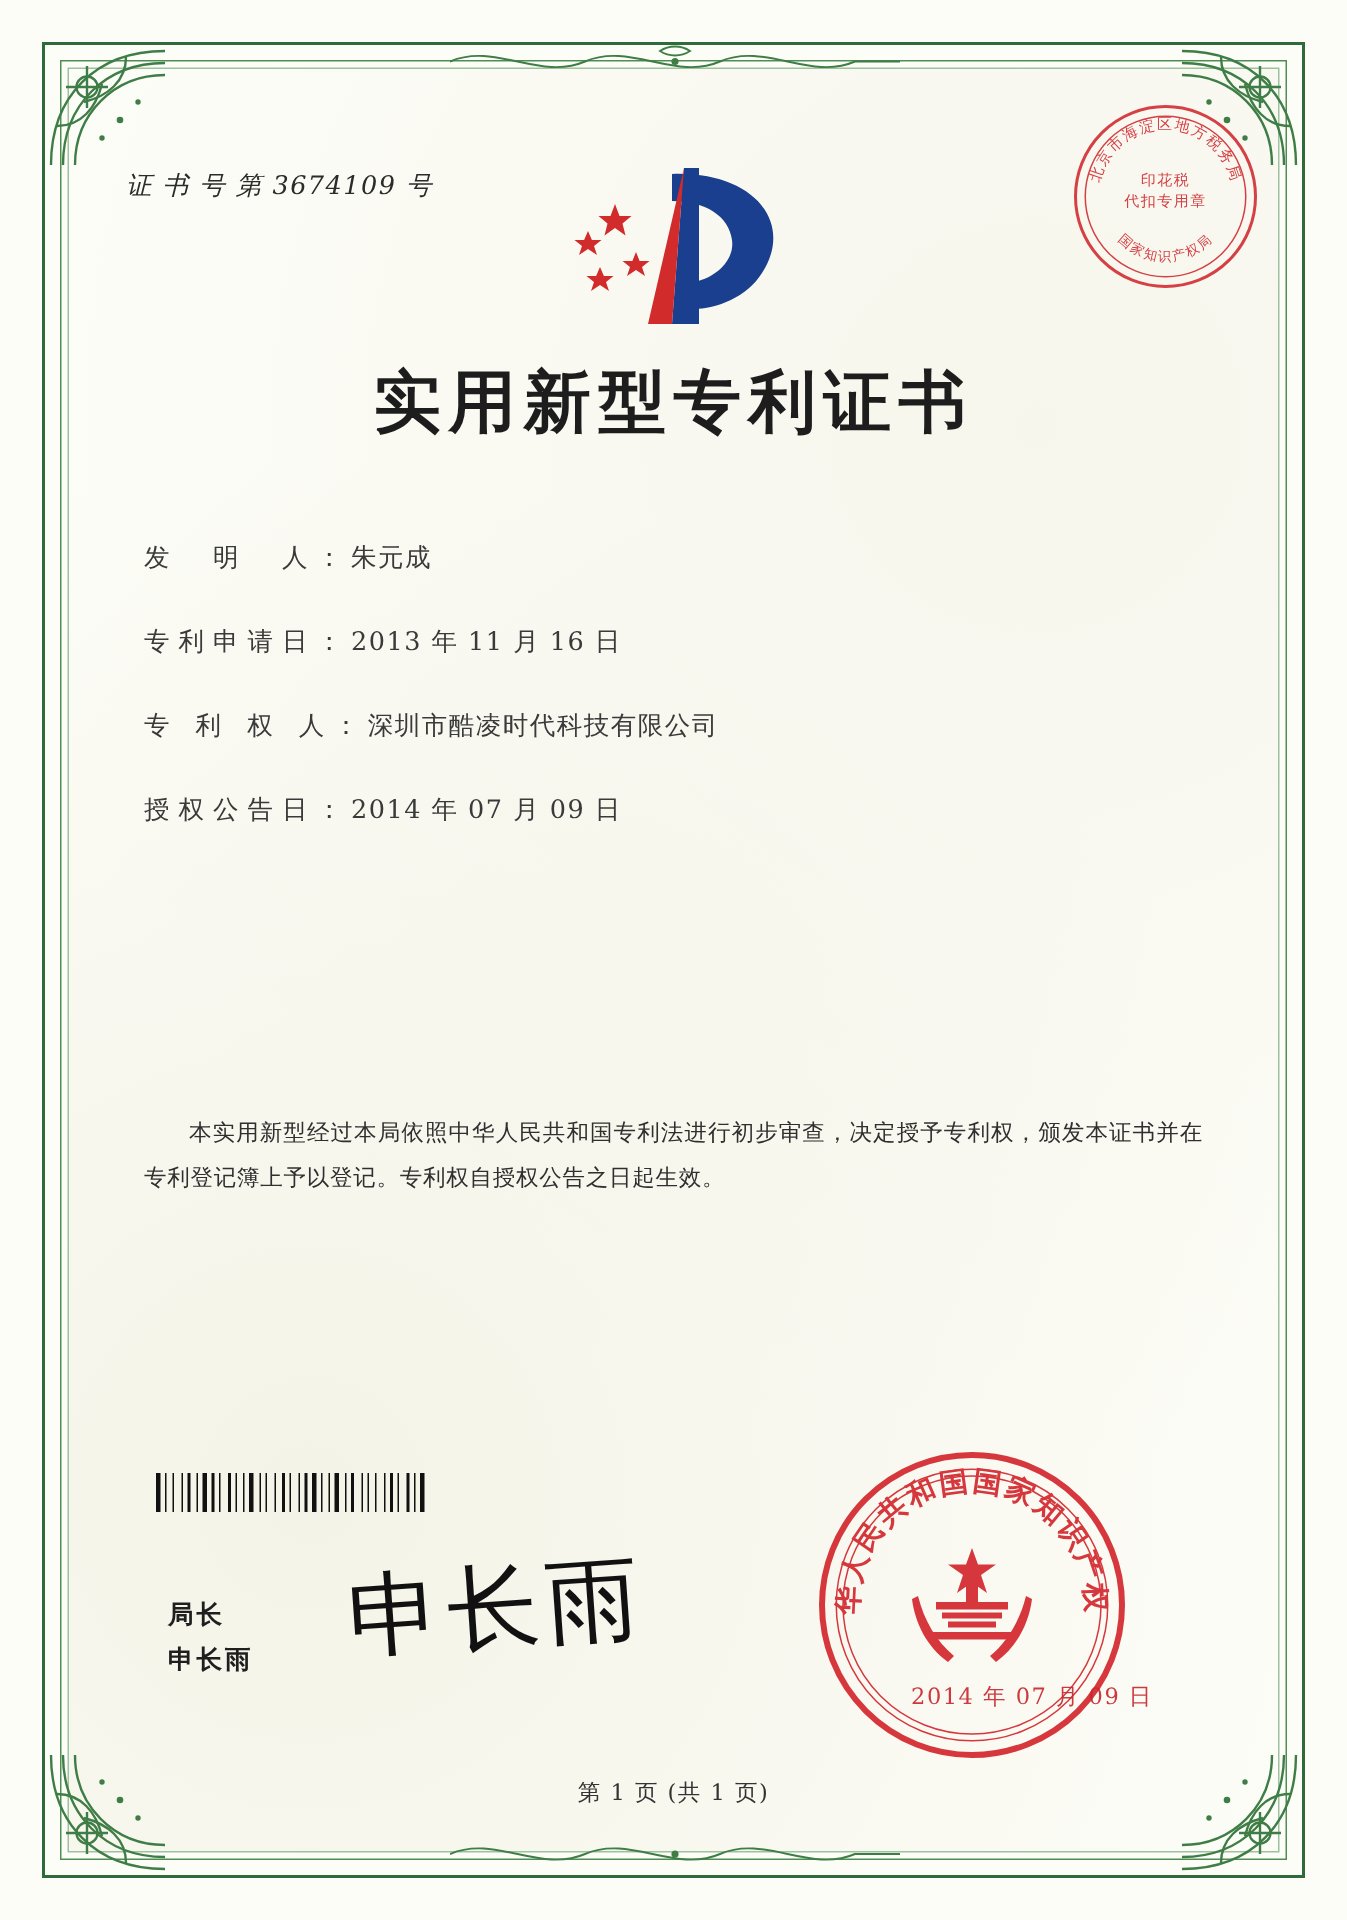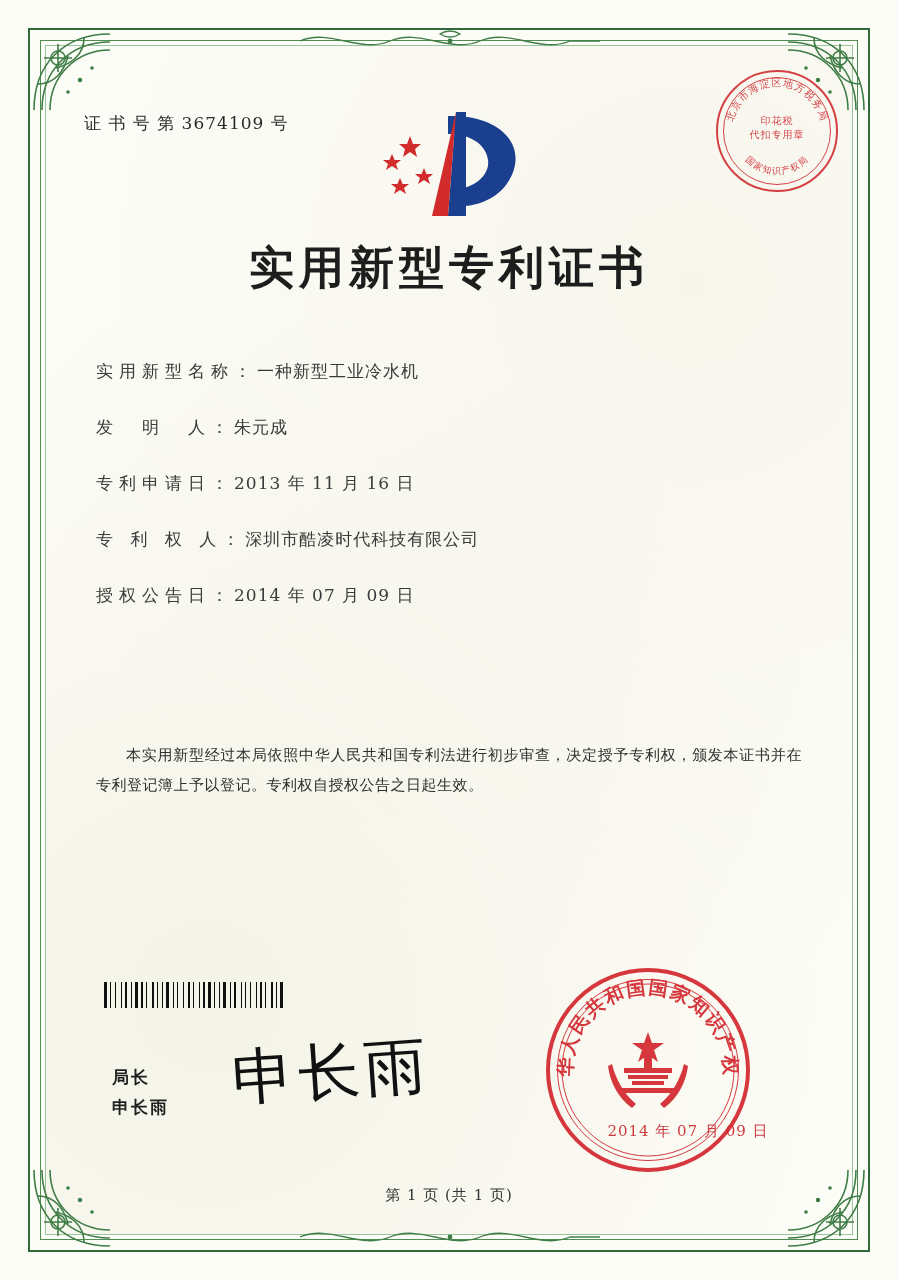--- a/index.html
+++ b/index.html
@@ -61,20 +61,21 @@
   .edge-top  { left: 300px; top: 30px;  width: 300px; text-align: center; }
   .edge-bot  { left: 300px; bottom: 30px; width: 300px; text-align: center; }
 
   
   .cert-no {
     position: absolute;
     left: 84px; top: 112px;
     font-size: 17px;
     letter-spacing: 1px;
     color: #2b2b2b;
+    font-style: italic;
   }
   .logo {
     position: absolute;
     left: 370px; top: 108px;
     width: 160px; height: 112px;
   }
   .tax-stamp {
     position: absolute;
     right: 60px; top: 70px;
     width: 118px; height: 118px;
@@ -365,23 +366,20 @@
     <div class="mid">
       <div>印花税</div>
       <div>代扣专用章</div>
     </div>
   </div>
 
   <div class="title">实用新型专利证书</div>
 
   <div class="fields">
     <div class="field">
-      <span class="lab">实用新型名称：</span><span class="val">一种新型工业冷水机</span>
-    </div>
-    <div class="field">
       <span class="lab">发　明　人：</span><span class="val">朱元成</span>
     </div>
     <div class="field">
       <span class="lab">专利申请日：</span><span class="val">2013 年 11 月 16 日</span>
     </div>
     <div class="field">
       <span class="lab">专 利 权 人：</span><span class="val">深圳市酷凌时代科技有限公司</span>
     </div>
     <div class="field">
       <span class="lab">授权公告日：</span><span class="val">2014 年 07 月 09 日</span>

